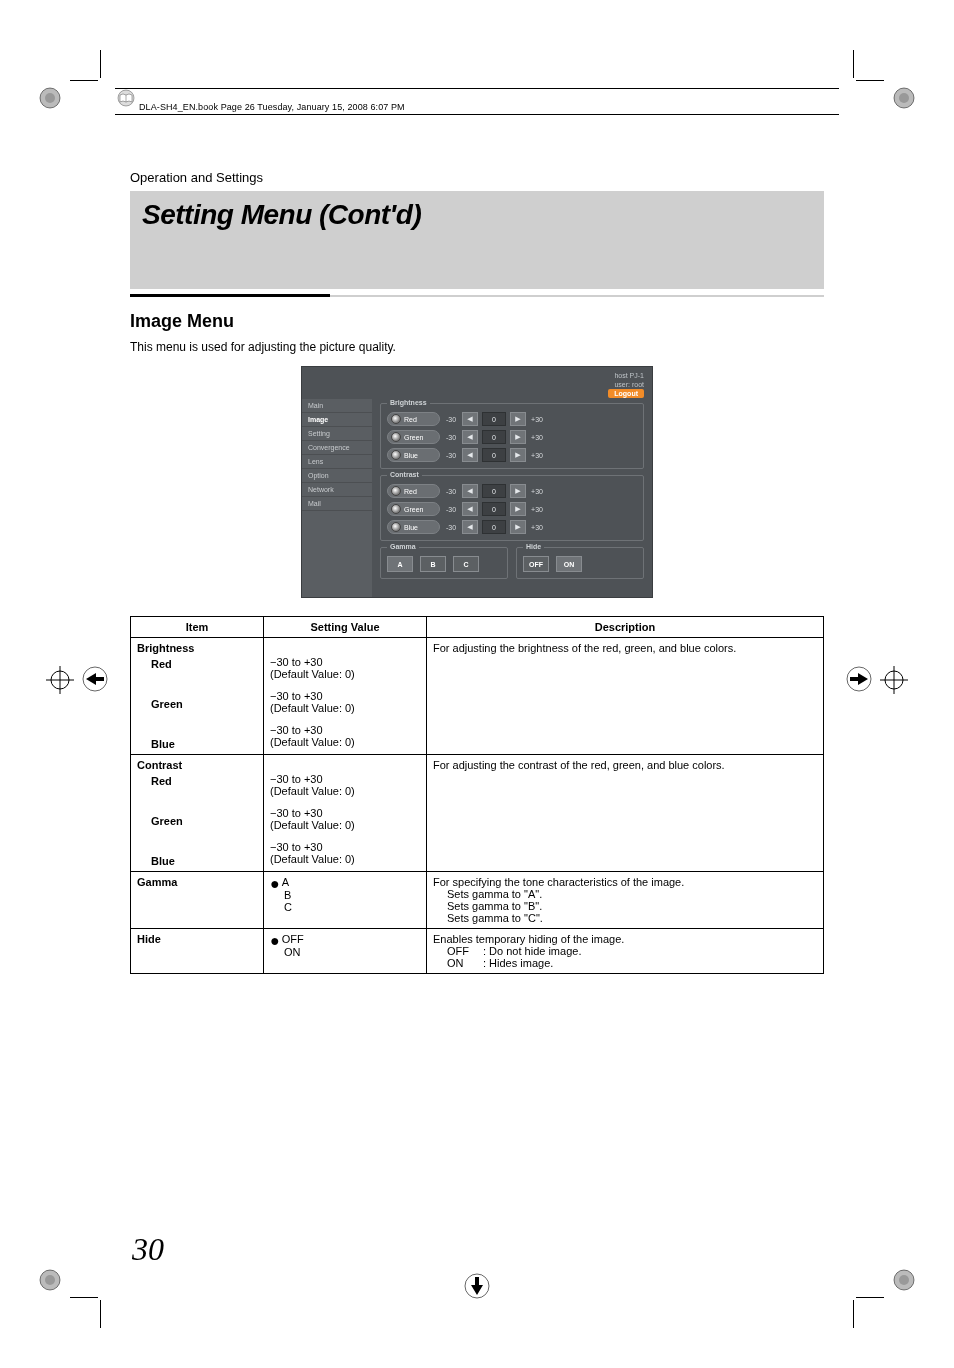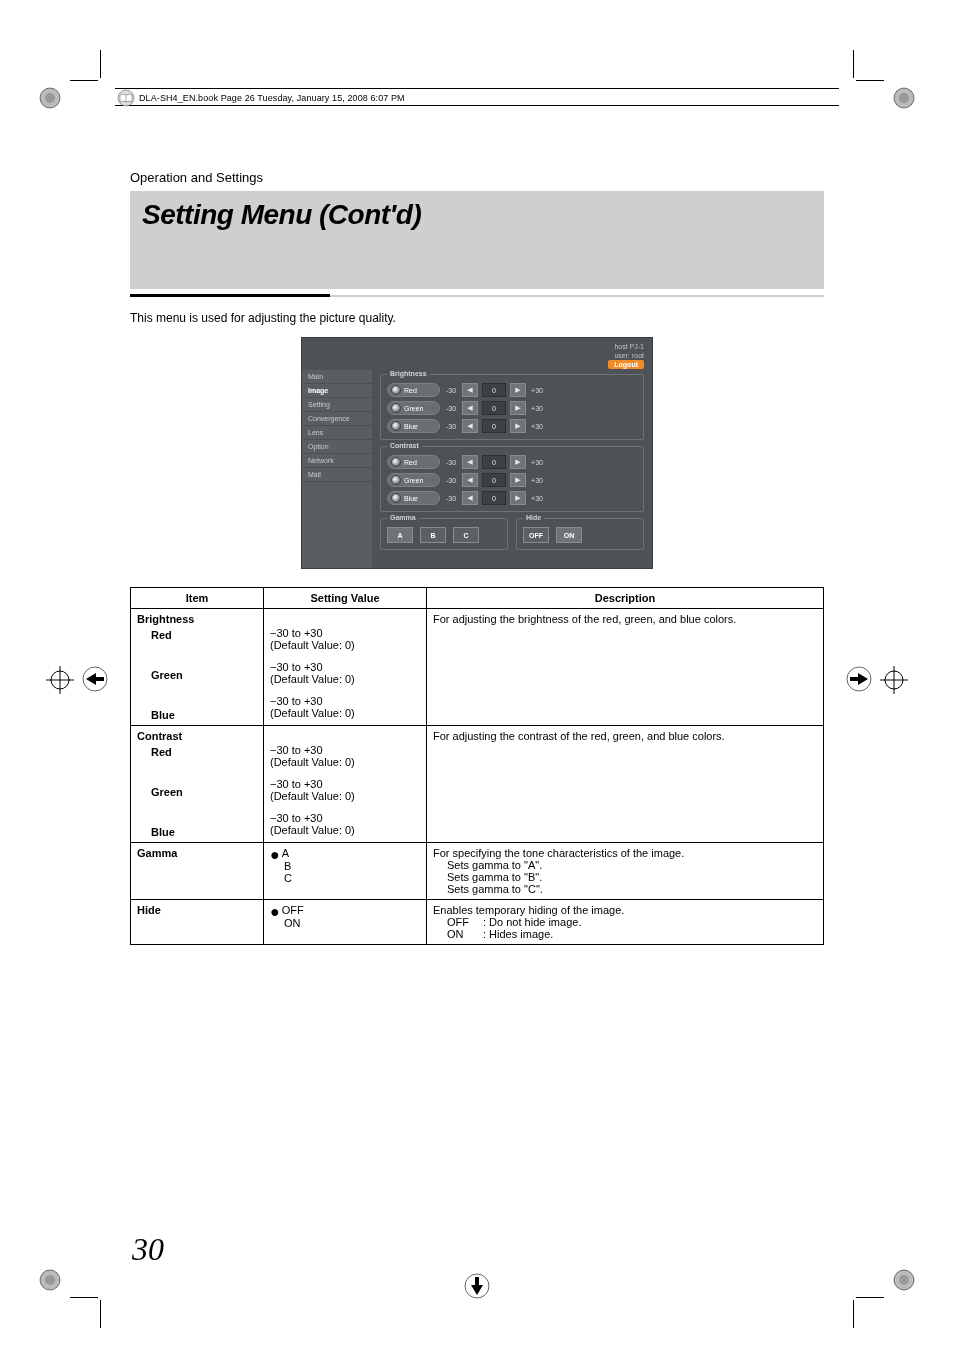--- a/index.html
+++ b/index.html
@@ -48,21 +48,21 @@
 
   
   .bot-arrow   { position: absolute; bottom: 64px; left: 50%; transform: translateX(-50%); }
 
   
   .fm-bar {
     position: absolute;
     top: 88px; left: 115px; right: 115px;
     border-top: 0.5px solid #000;
     border-bottom: 0.5px solid #000;
-    padding: 4px 4px 2px 24px;
+    padding: 13px 4px 2px 24px;
     font-size: 9px;
     letter-spacing: 0.1px;
   }
   .fm-bar .fm-icon {
     position: absolute; left: 2px; top: 0px; width: 18px; height: 18px;
   }
   .fm-bar .fm-icon svg { width: 18px; height: 18px; }
 
   
   .content {
@@ -306,20 +306,21 @@
     <div class="section-path">Operation and Settings</div>
 
     <div class="big-title-bar">
       <div class="big-title">Setting Menu (Cont'd)</div>
     </div>
     <div class="accent-rule">
       <div class="rule-bg"></div>
         <div class="rule-fg"></div>
     </div>
 
+    <div class="sub-heading">Image Menu</div>
     <div class="body-text">This menu is used for adjusting the picture quality.</div>
 
     <div class="ui-shot">
       <div class="ui-top">
         <div class="host">
           <span>host PJ-1</span><br>
           <span>user: root</span>
         </div>
         <div class="logout">Logout</div>
       </div>

